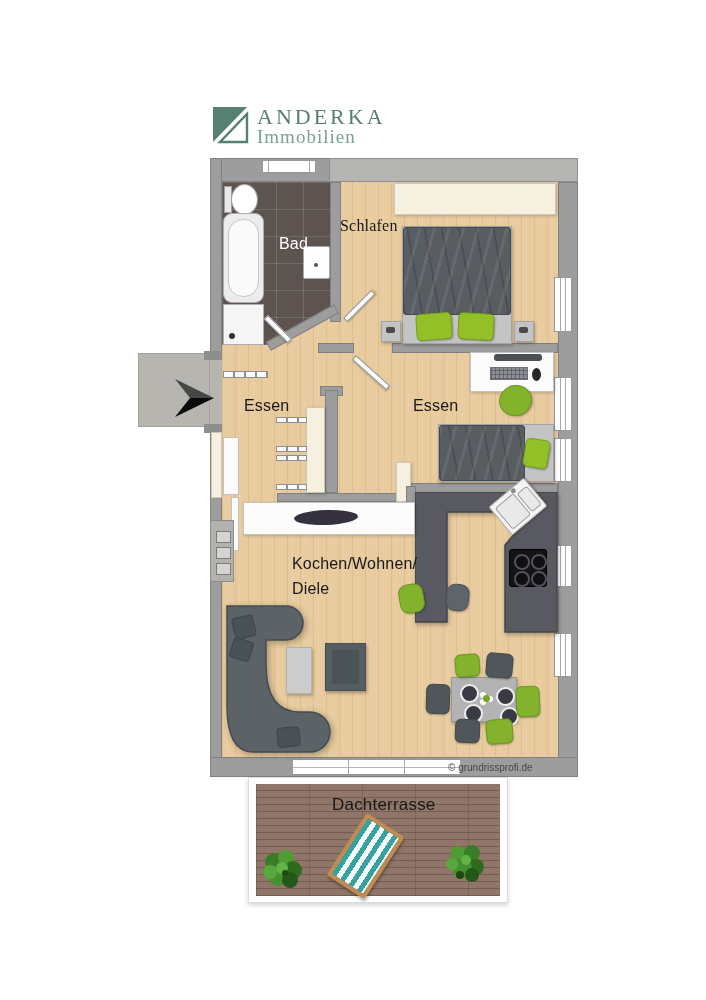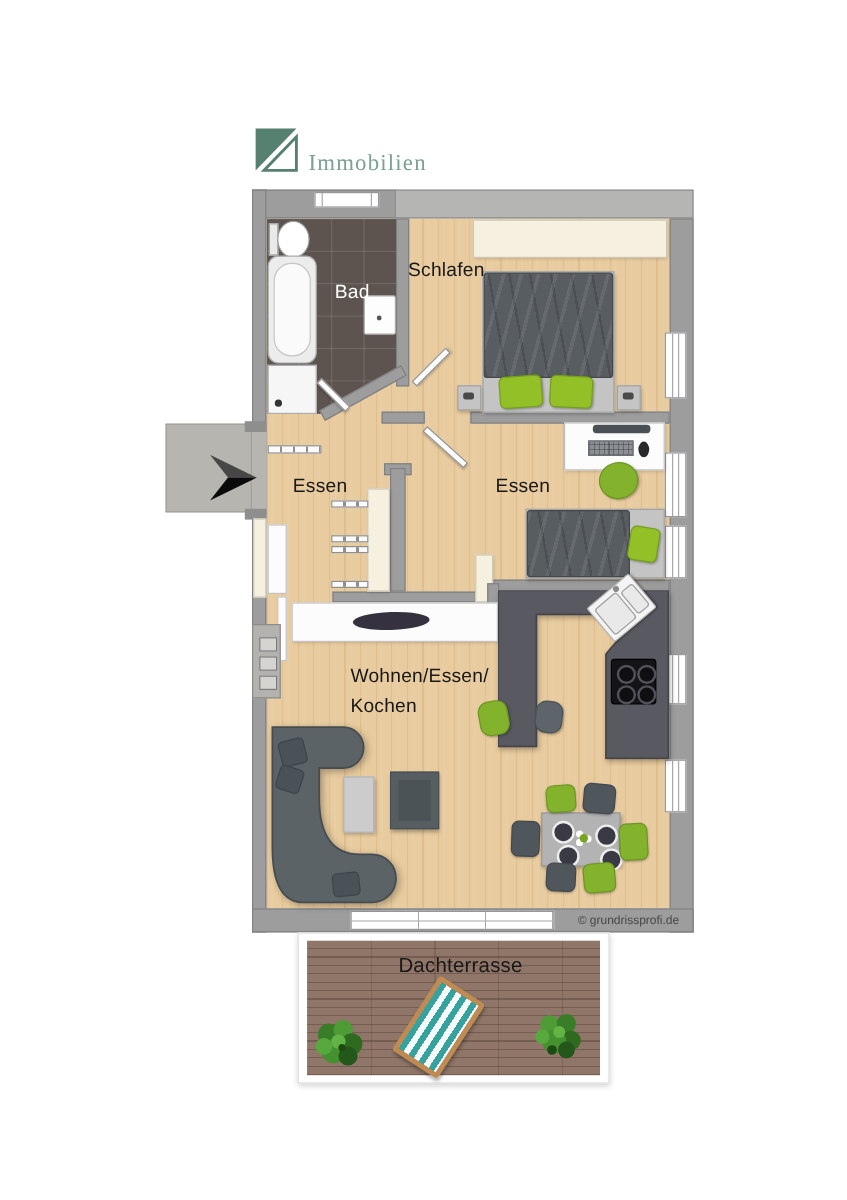--- a/index.html
+++ b/index.html
@@ -51,20 +51,21 @@
 <body>
 
 <div id="stage">
 
   <div class="a" style="left:212px;top:106px;width:37px;height:38px;">
     <svg width="37" height="38" viewBox="0 0 37 38">
       <polygon points="1,1 35,1 1,36" fill="#56806f"></polygon>
       <polygon points="35,8 35,36 8,36" fill="#ffffff" stroke="#56806f" stroke-width="2.4"></polygon>
     </svg>
   </div>
+  <div class="a" style="left:257px;top:104px;font-family:'Liberation Serif',serif;font-size:22px;letter-spacing:3px;color:#56806f;">ANDERKA</div>
   <div class="a" style="left:257px;top:126px;font-family:'Liberation Serif',serif;font-size:19px;letter-spacing:1px;color:#7ba192;">Immobilien</div>
 
   <div class="a wood" style="left:222px;top:182px;width:336px;height:575px;"></div>
   <div class="a tile" style="left:222px;top:182px;width:108px;height:163px;clip-path:polygon(0 0,100% 0,100% 79%,48% 100%,0 100%);"></div>
 
   <div class="a wall" style="left:210px;top:158px;width:120px;height:24px;"></div>
   <div class="a wall-light" style="left:329px;top:158px;width:249px;height:24px;"></div>
   <div class="a wall" style="left:210px;top:158px;width:12px;height:619px;"></div>
   <div class="a wall" style="left:558px;top:182px;width:20px;height:595px;"></div>
   <div class="a wall" style="left:210px;top:757px;width:368px;height:20px;"></div>
@@ -120,21 +121,21 @@
   <div class="a cream-f" style="left:394px;top:183px;width:162px;height:32px;"></div>
   <div class="a gray-f" style="left:402px;top:226px;width:110px;height:118px;"></div>
   <div class="a blanket" style="left:403px;top:227px;width:108px;height:88px;"></div>
   <div class="a gpillow" style="left:416px;top:313px;width:36px;height:27px;transform:rotate(-4deg);"></div>
   <div class="a gpillow" style="left:458px;top:313px;width:36px;height:27px;transform:rotate(3deg);"></div>
   <div class="a gray-f" style="left:381px;top:321px;width:20px;height:21px;"></div>
   <div class="a gray-f" style="left:514px;top:321px;width:20px;height:21px;"></div>
   <div class="a" style="left:386px;top:327px;width:9px;height:6px;background:#4a4a4a;border-radius:2px;"></div>
   <div class="a" style="left:519px;top:327px;width:9px;height:6px;background:#4a4a4a;border-radius:2px;"></div>
   <div class="a leaf" style="left:343px;top:318px;width:40px;transform:rotate(-45deg);"></div>
-  <div class="a rlbl" style="left:340px;top:218px;">Schlafen</div>
+  <div class="a rlbl" style="left:340px;top:218px;font-family:Liberation Serif, serif;">Schlafen</div>
 
   <div class="a rail" style="left:223px;top:371px;width:45px;height:7px;"></div>
   <div class="a cream-f" style="left:306px;top:407px;width:19px;height:86px;"></div>
   <div class="a rail" style="left:276px;top:417px;width:31px;height:6px;"></div>
   <div class="a rail" style="left:276px;top:446px;width:31px;height:6px;"></div>
   <div class="a rail" style="left:276px;top:455px;width:31px;height:6px;"></div>
   <div class="a rail" style="left:276px;top:484px;width:31px;height:6px;"></div>
   <div class="a rlbl" style="left:244px;top:398px;">Essen</div>
 
   <div class="a leaf" style="left:356px;top:355px;width:46px;transform:rotate(42deg);"></div>
@@ -187,24 +188,24 @@
     <div class="dot" style="left:35px;top:18px;width:6px;height:6px;background:#fff;"></div>
     <div class="dot" style="left:28px;top:21px;width:6px;height:6px;background:#fff;"></div>
     <div class="dot" style="left:31px;top:17px;width:7px;height:7px;background:#77a51f;"></div>
   </div>
   <div class="a chair green" style="left:455px;top:654px;width:25px;height:23px;transform:rotate(-4deg);"></div>
   <div class="a chair dark" style="left:486px;top:653px;width:27px;height:25px;transform:rotate(5deg);"></div>
   <div class="a chair dark" style="left:426px;top:684px;width:24px;height:30px;transform:rotate(2deg);"></div>
   <div class="a chair green" style="left:516px;top:686px;width:24px;height:31px;transform:rotate(-3deg);"></div>
   <div class="a chair dark" style="left:455px;top:719px;width:25px;height:24px;transform:rotate(3deg);"></div>
   <div class="a chair green" style="left:486px;top:719px;width:27px;height:25px;transform:rotate(-5deg);"></div>
-  <div class="a rlbl" style="left:292px;top:556px;">Wohnen/Essen/</div>
-  <div class="a rlbl" style="left:292px;top:581px;">Kochen</div>
-
-  <div class="a" style="left:448px;top:762px;width:118px;text-align:right;font-size:10px;color:#474747;">© grundrissprofi.de</div>
+  <div class="a rlbl" style="left:292px;top:556px;">Kochen/Wohnen/</div>
+  <div class="a rlbl" style="left:292px;top:581px;">Diele</div>
+
+  <div class="a" style="left:448px;top:762px;width:118px;font-size:10px;color:#474747;">© grundrissprofi.de</div>
 
   <div class="a" style="left:248px;top:777px;width:260px;height:126px;background:#ffffff;border:1px solid #dcdcdc;box-shadow:0 2px 5px rgba(0,0,0,.18);"></div>
   <div class="a deck" style="left:256px;top:784px;width:244px;height:112px;"></div>
   <div class="a rlbl" style="left:332px;top:796px;font-size:17px;">Dachterrasse</div>
   <div class="a" style="left:343px;top:819px;width:45px;height:74px;border:4px solid #c08b52;border-radius:3px;transform:rotate(33deg);
               background:repeating-linear-gradient(90deg,#35a29d 0 5px,#f4fbfa 5px 10px);box-shadow:2px 2px 3px rgba(0,0,0,.3);"></div>
   <svg class="a" style="left:260px;top:846px;" width="46" height="46" viewBox="0 0 46 46">
     <circle cx="14" cy="16" r="9" fill="#3a7d28"></circle>
       <circle cx="26" cy="12" r="8" fill="#4f9c36"></circle>
     <circle cx="33" cy="24" r="9" fill="#2f6b1e"></circle>

